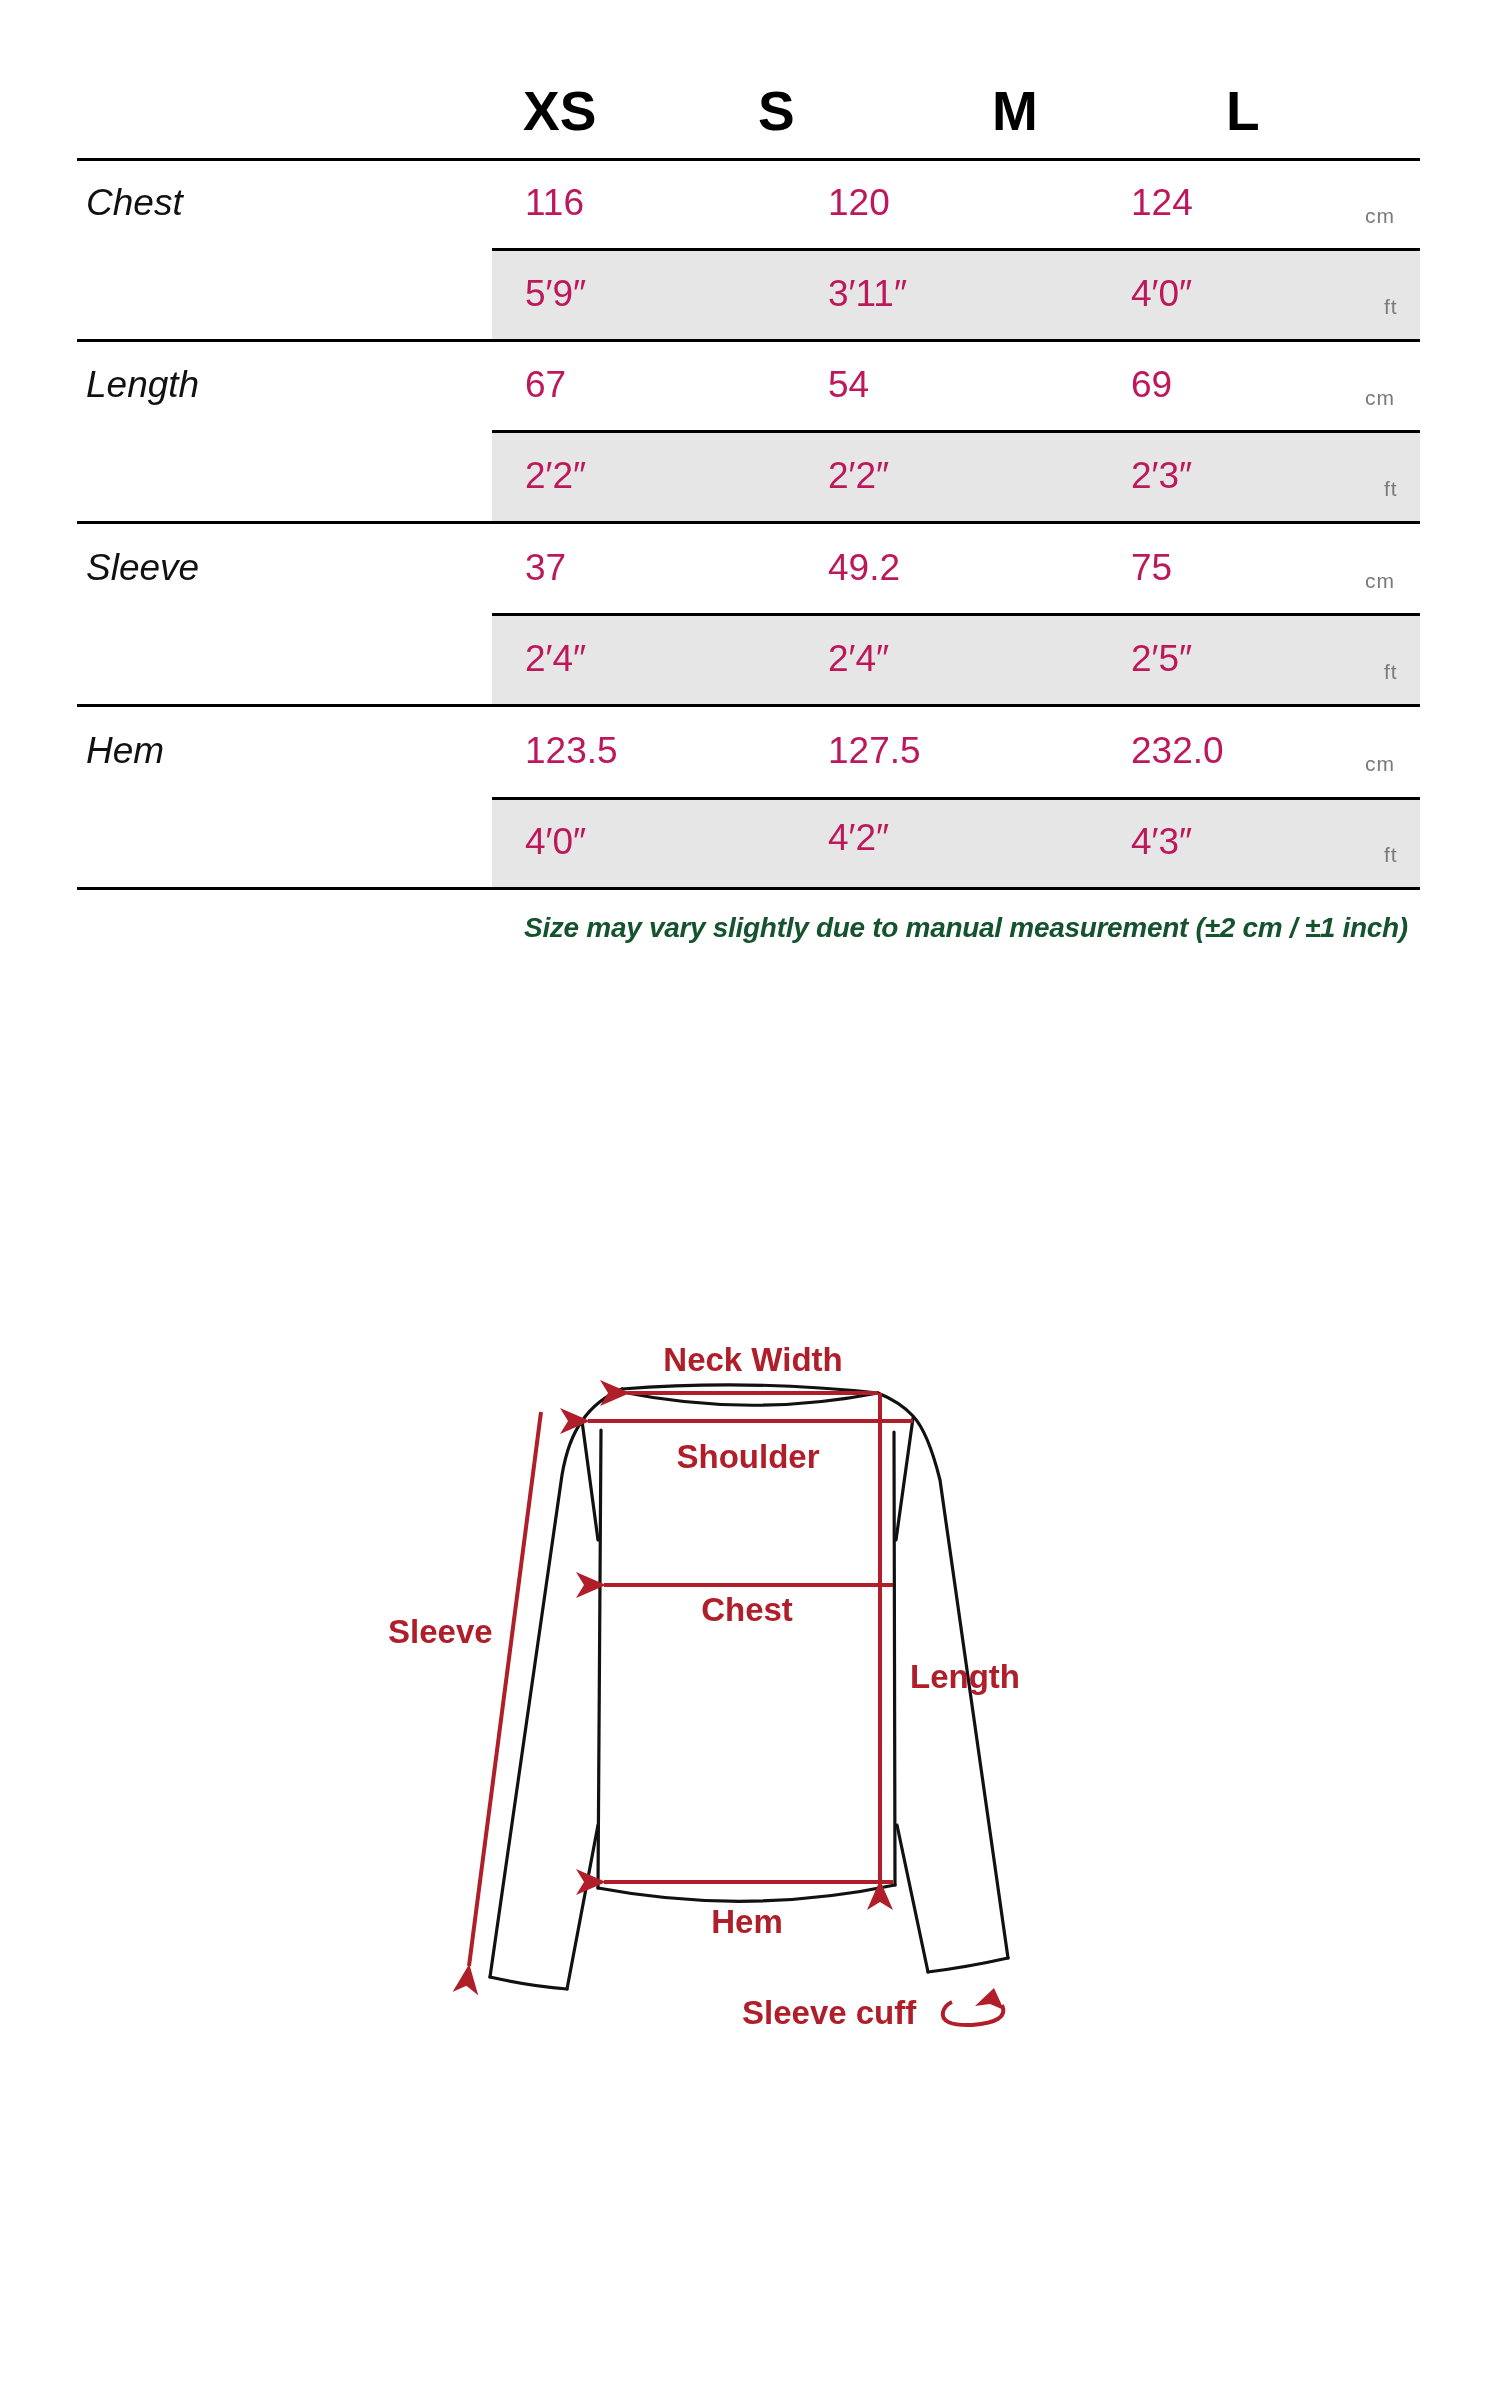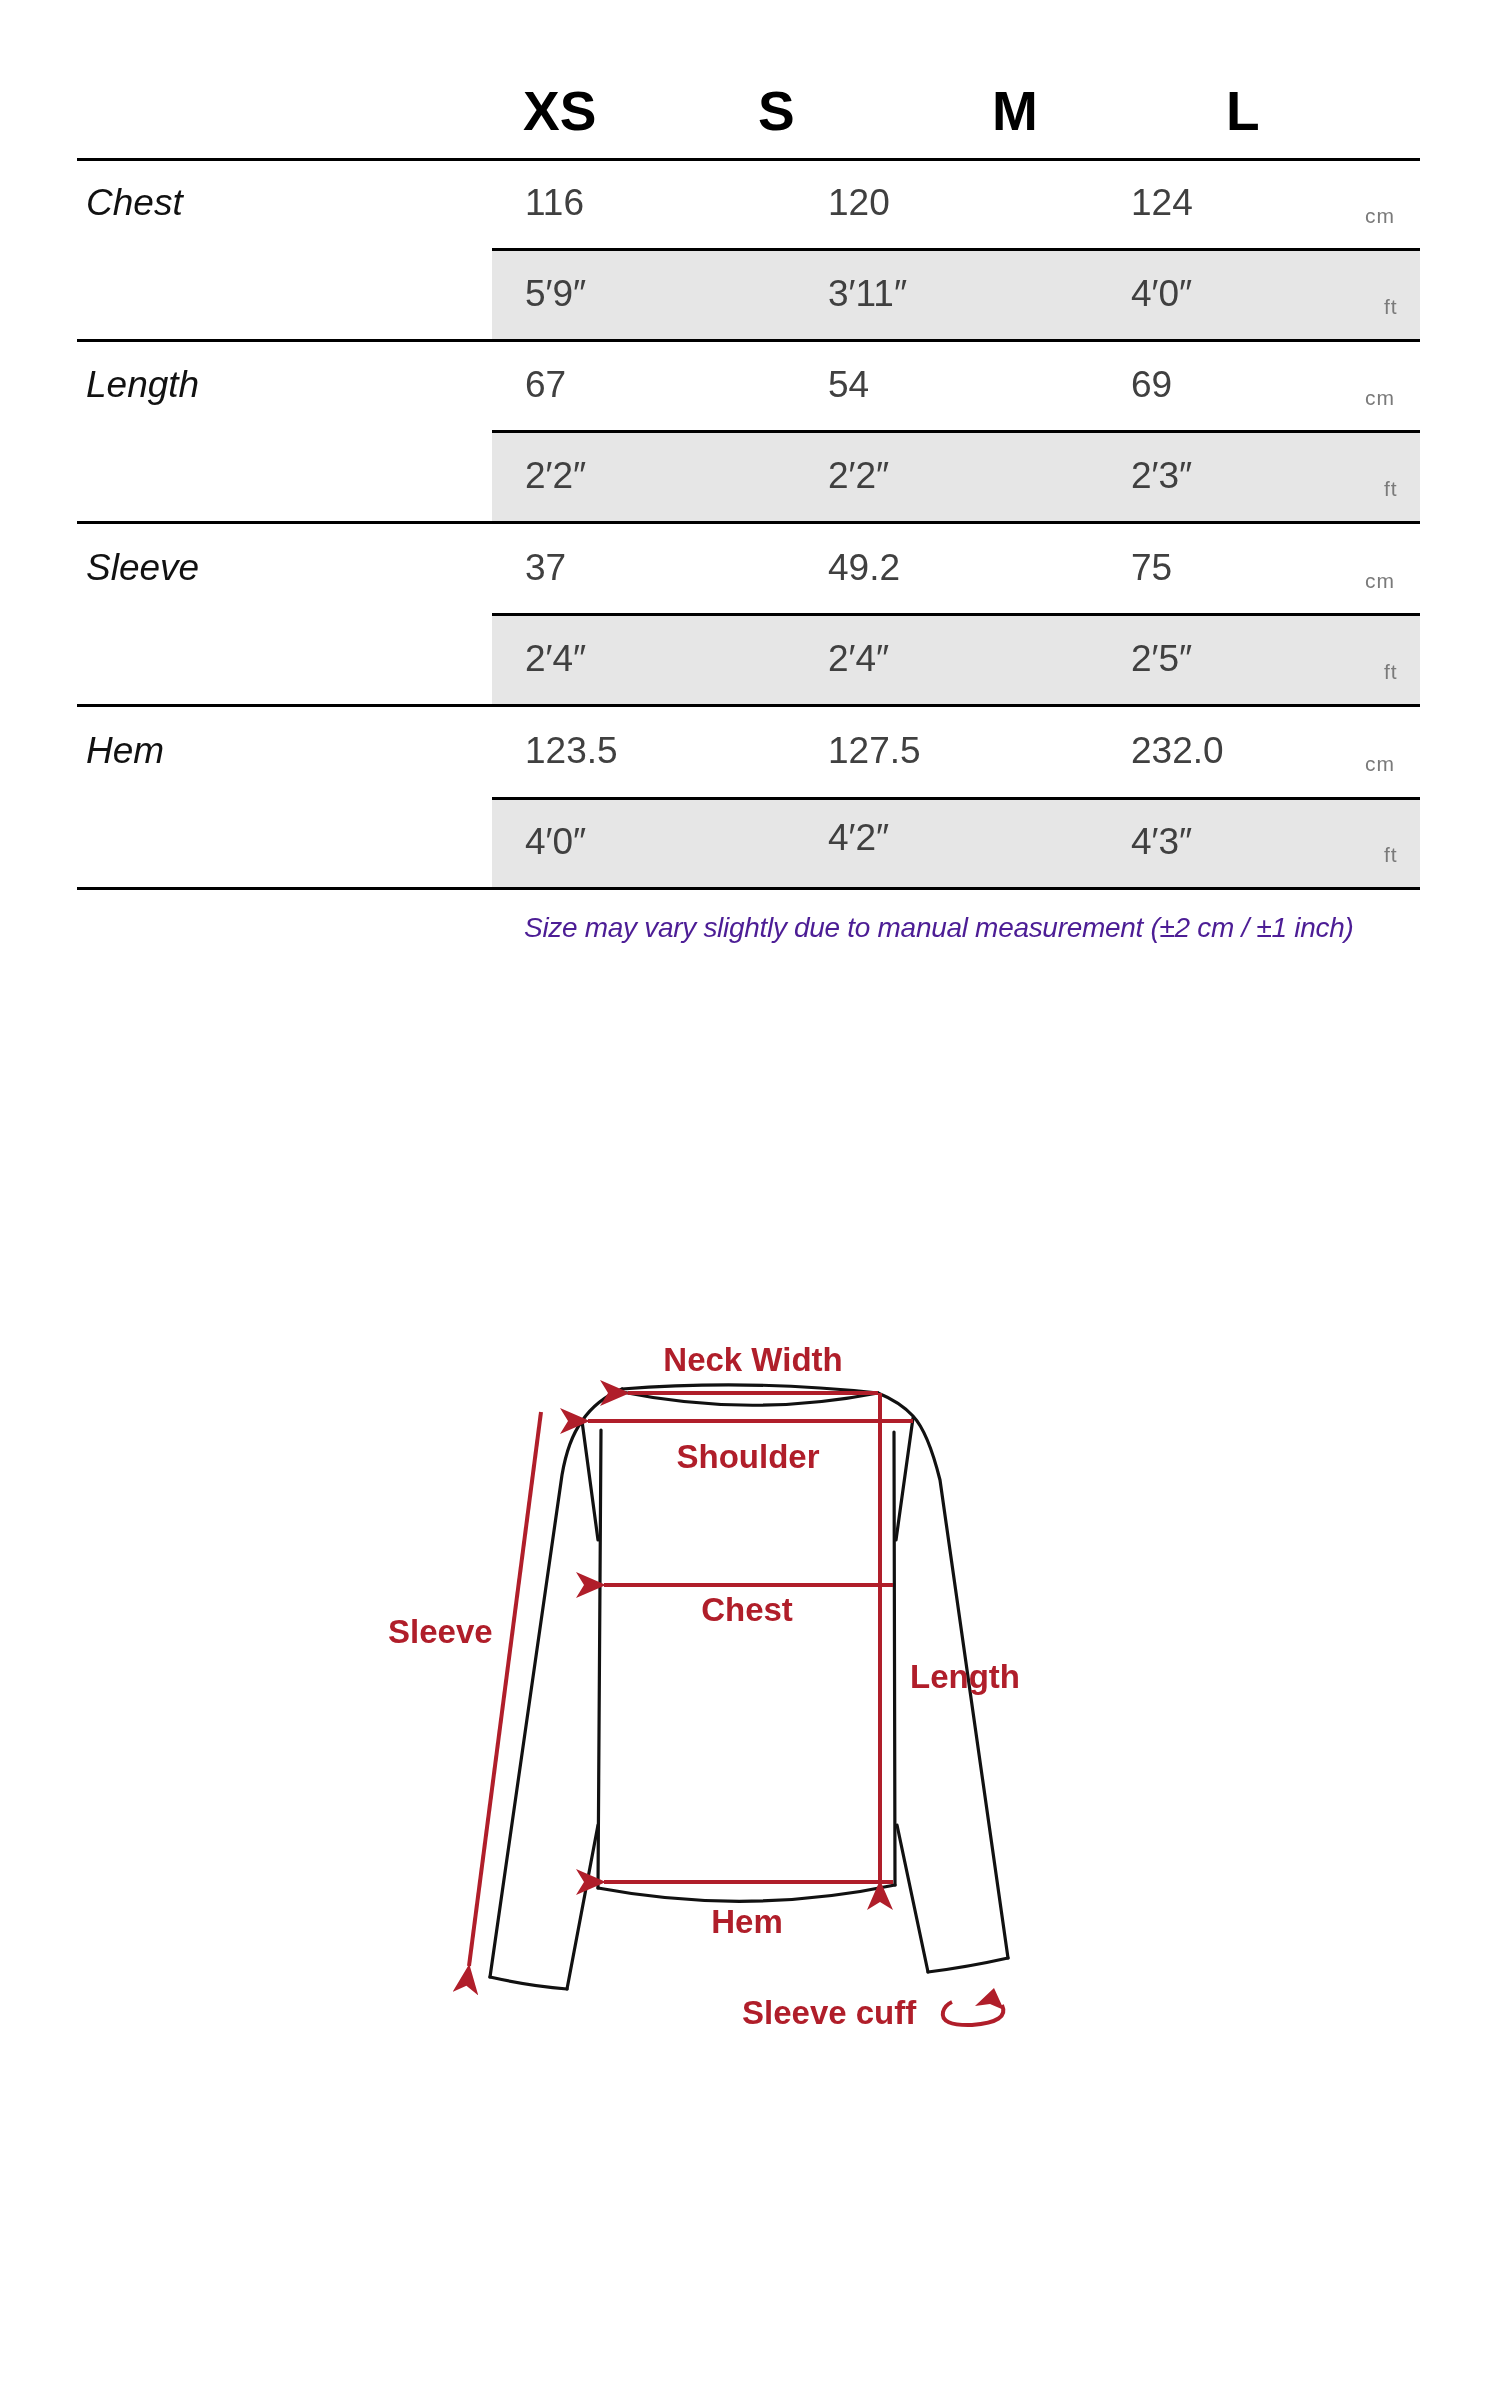--- a/index.html
+++ b/index.html
@@ -3,23 +3,23 @@
 <meta charset="utf-8">
 <style>
   html, body { margin: 0; padding: 0; background: #ffffff; }
   body { width: 1500px; height: 2400px; position: relative; overflow: hidden;
          font-family: "Liberation Sans", sans-serif; color: #111; }
   .abs { position: absolute; }
   .size-head { position: absolute; top: 84px; font-weight: 700; font-size: 55px; line-height: 55px; color: #000; }
   .hline { position: absolute; height: 3px; background: #000; }
   .grey { position: absolute; background: #e6e6e6; }
   .row-label { position: absolute; left: 86px; font-style: italic; font-size: 37px; line-height: 37px; color: #111; }
-  .val { position: absolute; font-size: 37px; line-height: 37px; color: #404040; }
+  .val { position: absolute; font-size: 37px; line-height: 37px; color: #be185d; }
   .unit { position: absolute; font-size: 21px; line-height: 21px; color: #7a7a7a; letter-spacing: 1px; }
-  .footnote { position: absolute; left: 524px; top: 912px; font-style: italic; font-size: 28px; line-height: 32px; color: #4c1d95; letter-spacing: -0.3px; }
+  .footnote { position: absolute; left: 524px; top: 912px; font-style: italic; font-size: 28px; line-height: 32px; color: #14532d; letter-spacing: -0.3px; font-weight: bold; }
   svg text { font-family: "Liberation Sans", sans-serif; font-weight: 700; }
 </style>
 </head>
 <body>
 
 <div>
   <div class="size-head" style="left:523px">XS</div>
   <div class="size-head" style="left:758px">S</div>
   <div class="size-head" style="left:992px">M</div>
   <div class="size-head" style="left:1226px">L</div>

